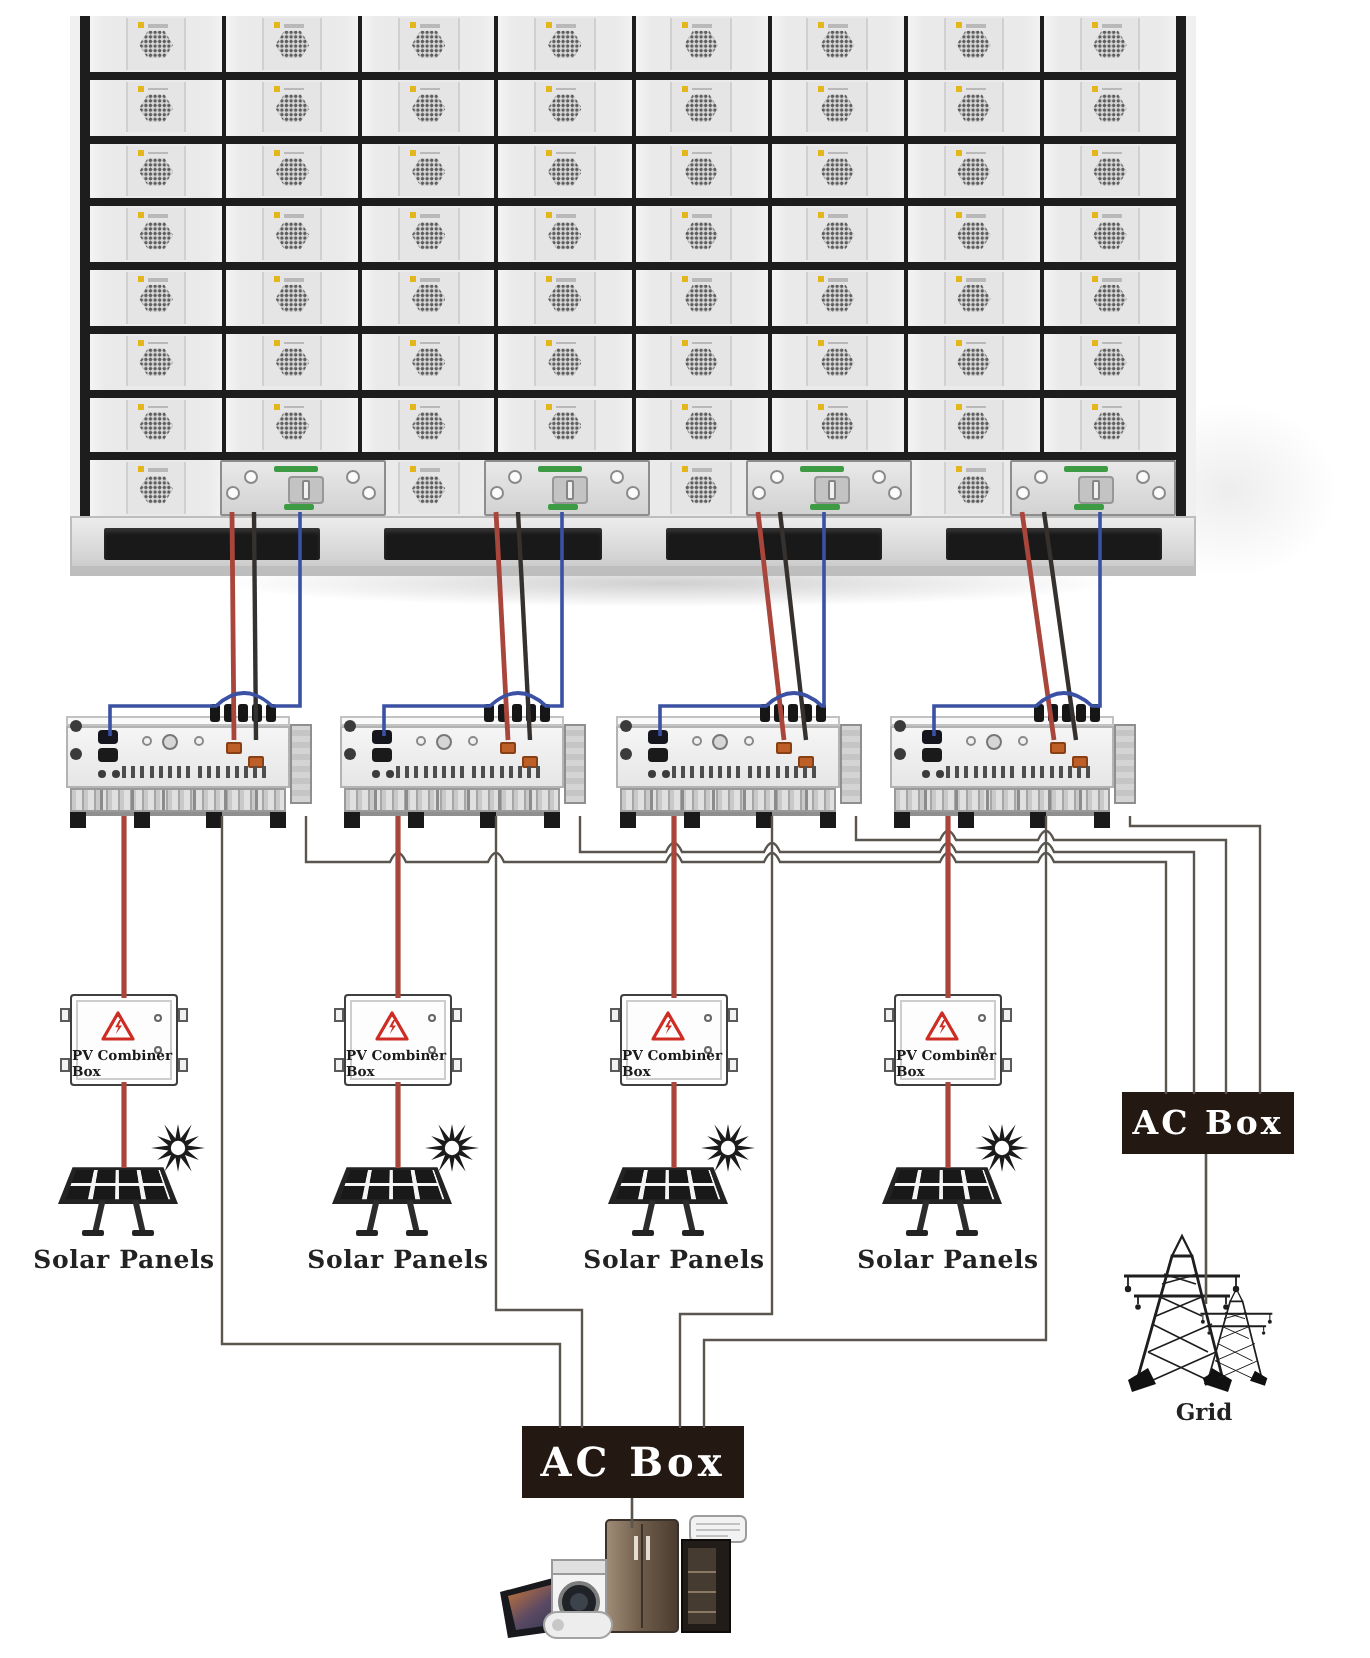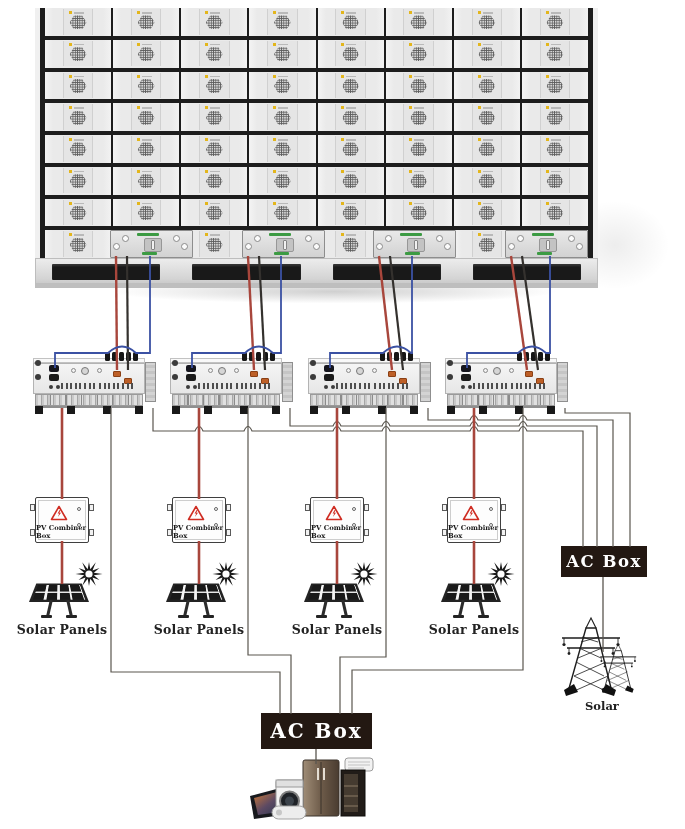--- a/index.html
+++ b/index.html
@@ -516,21 +516,21 @@
       <path stroke-width=".9" d="M12 24 L12 29 M66 24 L66 29 M17 34 L17 38 M61 34 L61 38"></path>
       <circle cx="12" cy="30.5" r="1.6" fill="#1e1e1e" stroke="none"></circle>
       <circle cx="66" cy="30.5" r="1.6" fill="#1e1e1e" stroke="none"></circle>
       <circle cx="17" cy="39.5" r="1.4" fill="#1e1e1e" stroke="none"></circle>
       <circle cx="61" cy="39.5" r="1.4" fill="#1e1e1e" stroke="none"></circle>
       <path d="M12 76 L22 70 L26 78 L14 82 Z" fill="#111" stroke="none"></path>
       <path d="M64 76 L54 70 L50 78 L62 82 Z" fill="#111" stroke="none"></path>
     </g>
     <use href="#twr" transform="translate(42 28) scale(0.62)"></use>
   </svg>
-  <div id="grid-label">Solar</div>
+  <div id="grid-label">Grid</div>
 
   <svg id="appliances" width="136" height="66" viewBox="0 0 136 66">
     <defs>
       <linearGradient id="tvg" x1="0" y1="0" x2="1" y2="1">
         <stop offset="0" stop-color="#d07a33"></stop>
           <stop offset=".5" stop-color="#5d4a63"></stop>
         <stop offset="1" stop-color="#23344e"></stop>
       </linearGradient>
       <linearGradient id="frg" x1="0" y1="0" x2="1" y2="0">
         <stop offset="0" stop-color="#a08d77"></stop>

